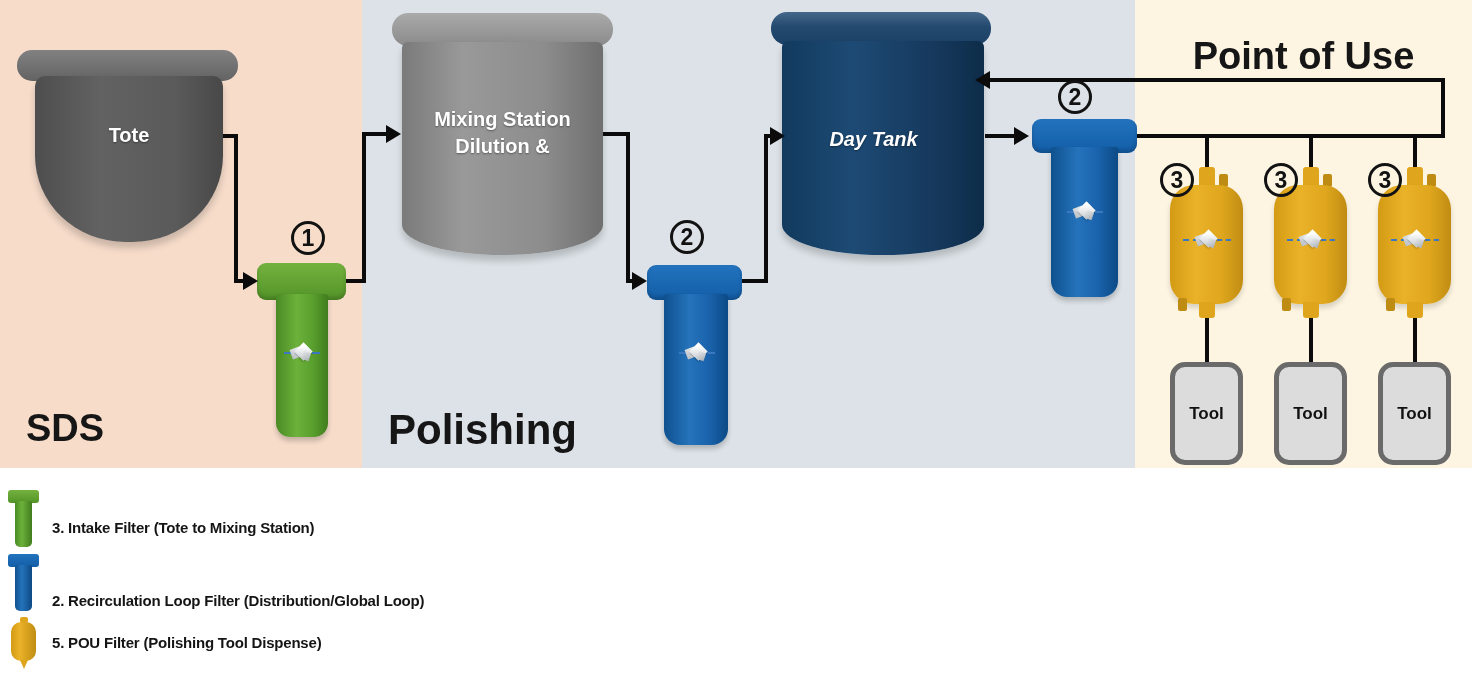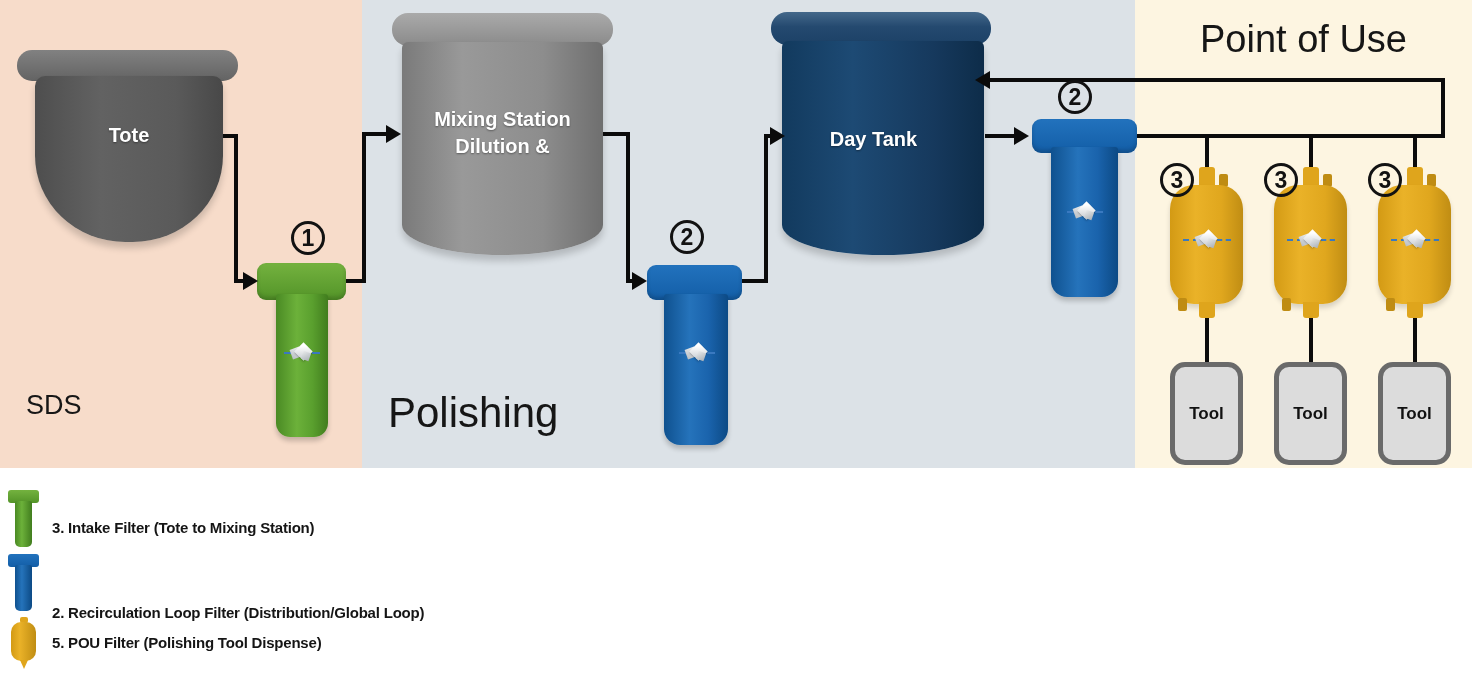--- a/index.html
+++ b/index.html
@@ -2,22 +2,22 @@
 <html><head>
 <meta charset="utf-8">
 <style>
   html,body{margin:0;padding:0;background:#ffffff;}
   #canvas{position:relative;width:1472px;height:680px;background:#ffffff;overflow:hidden;
           font-family:"Liberation Sans", sans-serif;}
   .region{position:absolute;top:0;height:468px;z-index:0;}
   .region.sds{left:0;width:362px;background:#f7dcca;}
   .region.fac{left:362px;width:773px;background:#dce2e7;}
   .region.pou{left:1135px;width:337px;background:#fdf5e1;}
-  .region-label{position:absolute;z-index:2;font-weight:400;color:#161616;line-height:1;}
-  .rl-sds{left:26px;top:392px;font-size:27px;}
+  .region-label{position:absolute;z-index:2;font-weight:700;color:#161616;line-height:1;margin-top:17px;}
+  .rl-sds{left:26px;top:392px;font-size:38px;}
   .rl-fac{left:388px;top:392px;font-size:42px;}
   .rl-pou{left:1135px;top:20px;width:337px;text-align:center;font-size:38px;}
   .lid{position:absolute;z-index:2;}
   .tank-body{position:absolute;z-index:2;box-shadow:0 6px 7px rgba(0,0,0,0.18);}
   .tote-lid{left:17px;top:50px;width:221px;height:31px;border-radius:15px;
             background:linear-gradient(180deg,#818181,#636363);}
   .tote-body{left:35px;top:76px;width:188px;height:166px;
              border-radius:10px 10px 48% 48% / 10px 10px 52% 52%;
              background:linear-gradient(90deg,#4e4e4e,#626262 35%,#5a5a5a 75%,#484848);}
   .mix-lid{left:392px;top:13px;width:221px;height:33px;border-radius:16px;
@@ -101,21 +101,21 @@
 
   <div class="lid mix-lid"></div>
   <div class="tank-body mix-body"></div>
   <div class="tank-label" style="left:402px;top:106px;width:201px;line-height:27px;">
     <span style="display:block">Mixing Station</span>
     <span style="display:block">Dilution &amp;</span>
   </div>
 
   <div class="lid dt-lid"></div>
   <div class="tank-body dt-body"></div>
-  <div class="tank-label" style="left:782px;top:128px;width:183px;">Day Tank</div>
+  <div class="tank-label" style="left:782px;top:128px;width:183px;font-style:italic;">Day Tank</div>
 
   <div class="fcap green-cap" style="left:257px;top:263px;width:89px;height:37px;"></div>
   <div class="fbody green-body" style="left:276px;top:294px;width:52px;height:143px;"></div>
   <div class="logo" style="left:284px;top:344px;">
     <span class="dl"></span>
       <span class="dr"></span>
     <span class="d2"></span>
       <span class="d1"></span>
       <span class="d3"></span>
   </div>
@@ -232,21 +232,21 @@
   <div class="mini" style="left:8px;top:490px;width:32px;height:58px;">
     <div style="left:0;top:0;width:31px;height:13px;border-radius:3px;background:linear-gradient(180deg,#74b23f,#539428);"></div>
     <div style="left:7px;top:11px;width:17px;height:46px;border-radius:2px 2px 5px 5px;background:linear-gradient(90deg,#4a8a24,#6cb13a 40%,#417d1e);"></div>
   </div>
   <div class="legend-text" style="left:52px;top:515px;">3. Intake Filter (Tote to Mixing Station)</div>
 
   <div class="mini" style="left:8px;top:554px;width:32px;height:58px;">
     <div style="left:0;top:0;width:31px;height:13px;border-radius:3px;background:linear-gradient(180deg,#2272bd,#135ea7);"></div>
     <div style="left:7px;top:11px;width:17px;height:46px;border-radius:2px 2px 5px 5px;background:linear-gradient(90deg,#0f518f,#2573bb 40%,#0c4a85);"></div>
   </div>
-  <div class="legend-text" style="left:52px;top:600px;">2. Recirculation Loop Filter (Distribution/Global Loop)</div>
+  <div class="legend-text" style="left:52px;top:588px;">2. Recirculation Loop Filter (Distribution/Global Loop)</div>
 
   <div class="mini" style="left:9px;top:617px;width:30px;height:54px;">
     <div style="left:11px;top:0;width:8px;height:6px;border-radius:2px;background:#dfa51c;"></div>
     <div style="left:2px;top:5px;width:25px;height:39px;border-radius:10px;background:linear-gradient(90deg,#d39a14,#eab228 35%,#c08d13);"></div>
     <div class="tip" style="left:11px;top:43px;width:8px;height:9px;background:#dfa51c;"></div>
   </div>
   <div class="legend-text" style="left:52px;top:630px;">5. POU Filter (Polishing Tool Dispense)</div>
 
 </div>
 

